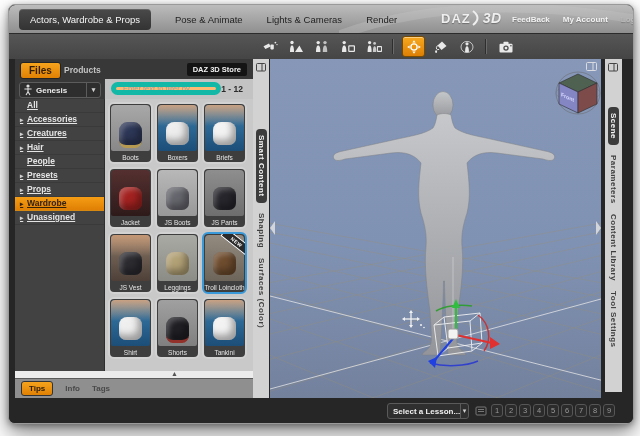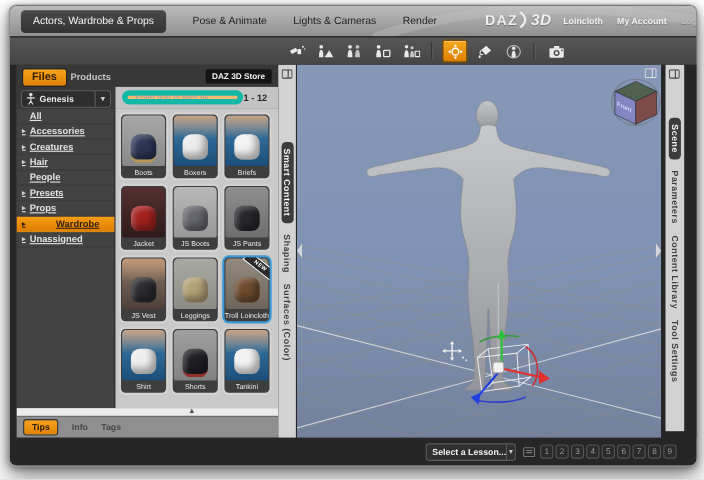--- a/index.html
+++ b/index.html
@@ -55,21 +55,21 @@
   .figure-dd .dd-arrow::after{content:'▾';}
   .filter-input{position:absolute;left:6px;top:3px;width:110px;height:13px;border:5px solid #14b8a6;border-radius:8px;
              font-size:7.5px;color:#444;padding:0 7px;box-sizing:border-box;outline:none;background:#fdba74;}
   .filter-input::placeholder{color:#9d9d9d;}
   .page-range{position:absolute;right:10px;top:5px;font-size:8.5px;font-weight:bold;color:#2b2b2b;}
 
   .cat-col{position:absolute;left:0;top:40px;width:90px;height:272px;background:#424242;border-right:1px solid #2e2e2e;box-sizing:border-box;}
   .cat-item{height:13px;line-height:13px;display:flex;align-items:center;padding-left:5px;
             font-size:8.5px;font-weight:bold;color:#e4e4e4;border-bottom:1px solid rgba(0,0,0,.12);text-decoration:underline;}
   .cat-item .cat-arrow{width:7px;font-size:6.5px;color:#d0d0d0;}
-  .cat-item.active{background:linear-gradient(180deg,#f59d14,#e07f04);color:#33210a;gap:24px;}
+  .cat-item.active{background:linear-gradient(180deg,#f59d14,#e07f04);color:#33210a;}
   .cat-item.active .cat-arrow{color:#33210a;}
 
   .grid-area{position:absolute;left:90px;top:40px;width:148px;height:272px;background:#c9c9c9;
              display:flex;flex-wrap:wrap;align-content:flex-start;padding:3px 0 0 3px;box-sizing:border-box;}
   .thumb-cell{width:45px;height:62px;margin:0 2px 3px 0;background:#3e3e3e;border:2px solid #d2d2d2;
              border-radius:6px;box-sizing:border-box;overflow:hidden;position:relative;}
   .thumb-cell.selected{border-color:#3a9ad9;}
   .thumb{position:absolute;left:1px;top:1px;width:39px;height:46px;border-radius:4px 4px 2px 2px;overflow:hidden;}
   .thumb .skin{position:absolute;left:0;top:0;width:100%;height:46%;}
   .thumb .garment{position:absolute;left:20%;top:38%;width:60%;height:50%;border-radius:35% 35% 30% 30%;
@@ -135,21 +135,21 @@
           <div class="menu-tab">Render</div>
         </div>
     <div class="logo">
       <span class="logo-daz">DAZ</span>
       <svg width="12" height="16">
         <path d="M2,1 Q11,8 2,15" stroke="#efefef" stroke-width="2" fill="none"></path>
       </svg>
       <span class="logo-3d">3D</span>
     </div>
     <div class="menu-links" id="menu-links">
-          <span class="menu-link">Loincloth</span>
+          <span class="menu-link">FeedBack</span>
           <span class="menu-link">My Account</span>
           <span class="menu-link dim">Log In</span>
         </div>
   </div>
 
   <div class="toolbar">
     <div class="tool-row">
       <span class="tbtn">
         <svg width="16" height="14" fill="#e9e9e9">
           <path d="M1.5 6.2 L7 3.4 L8.6 6.4 L3.4 9 Z"></path>

